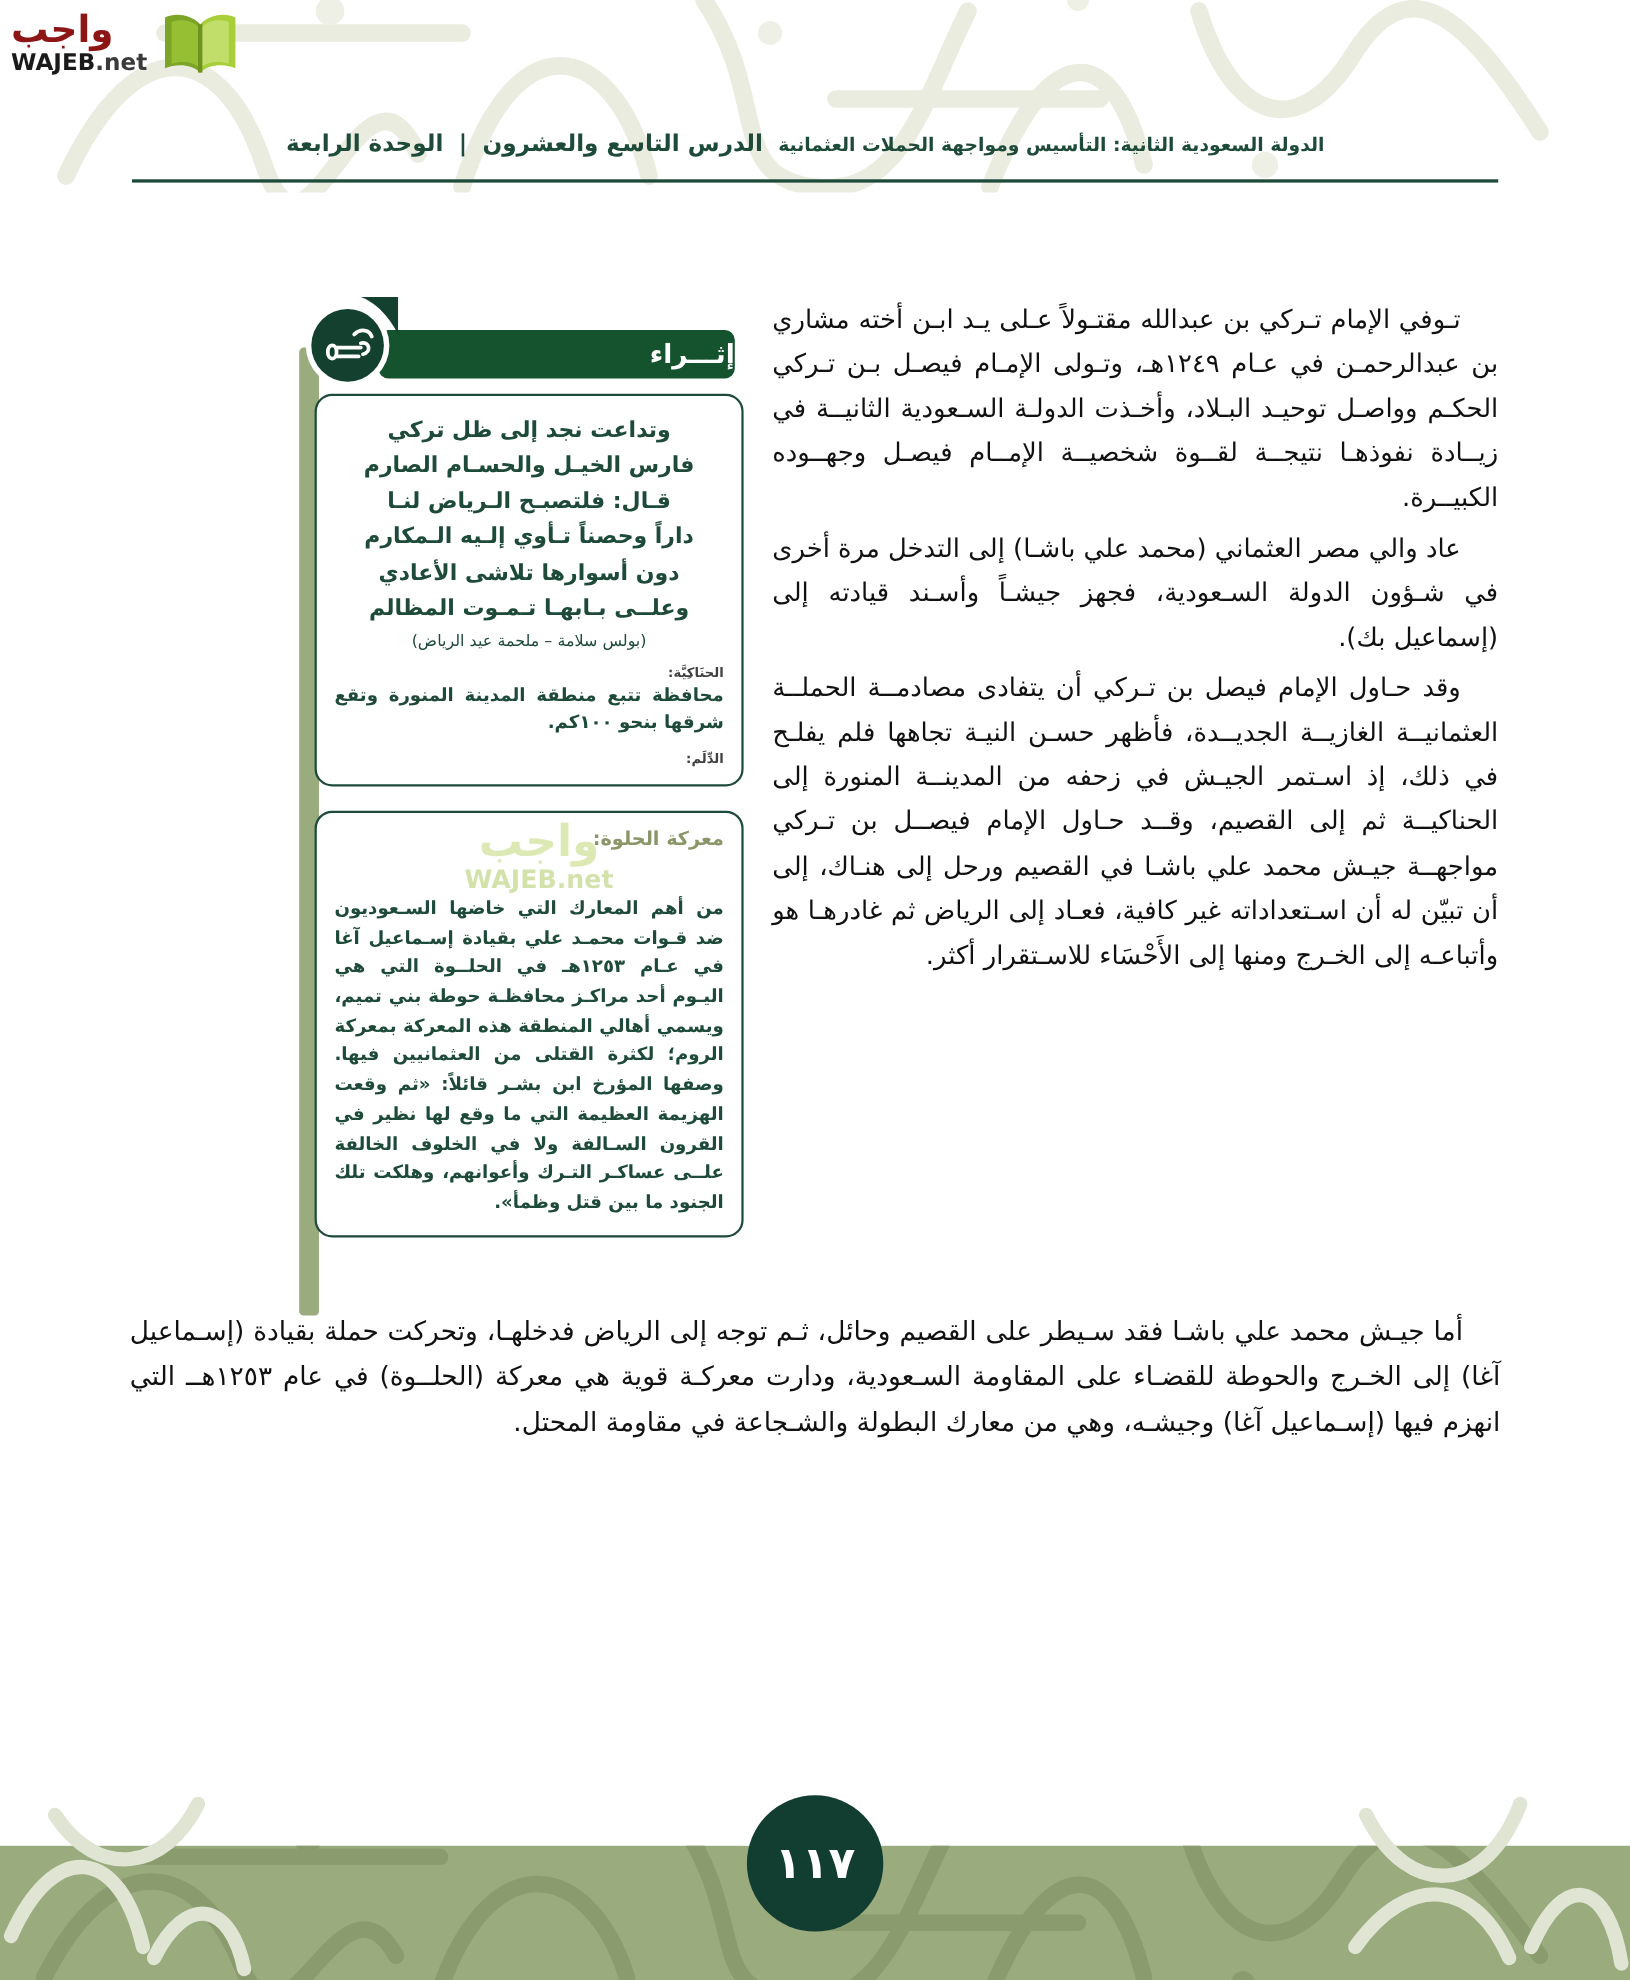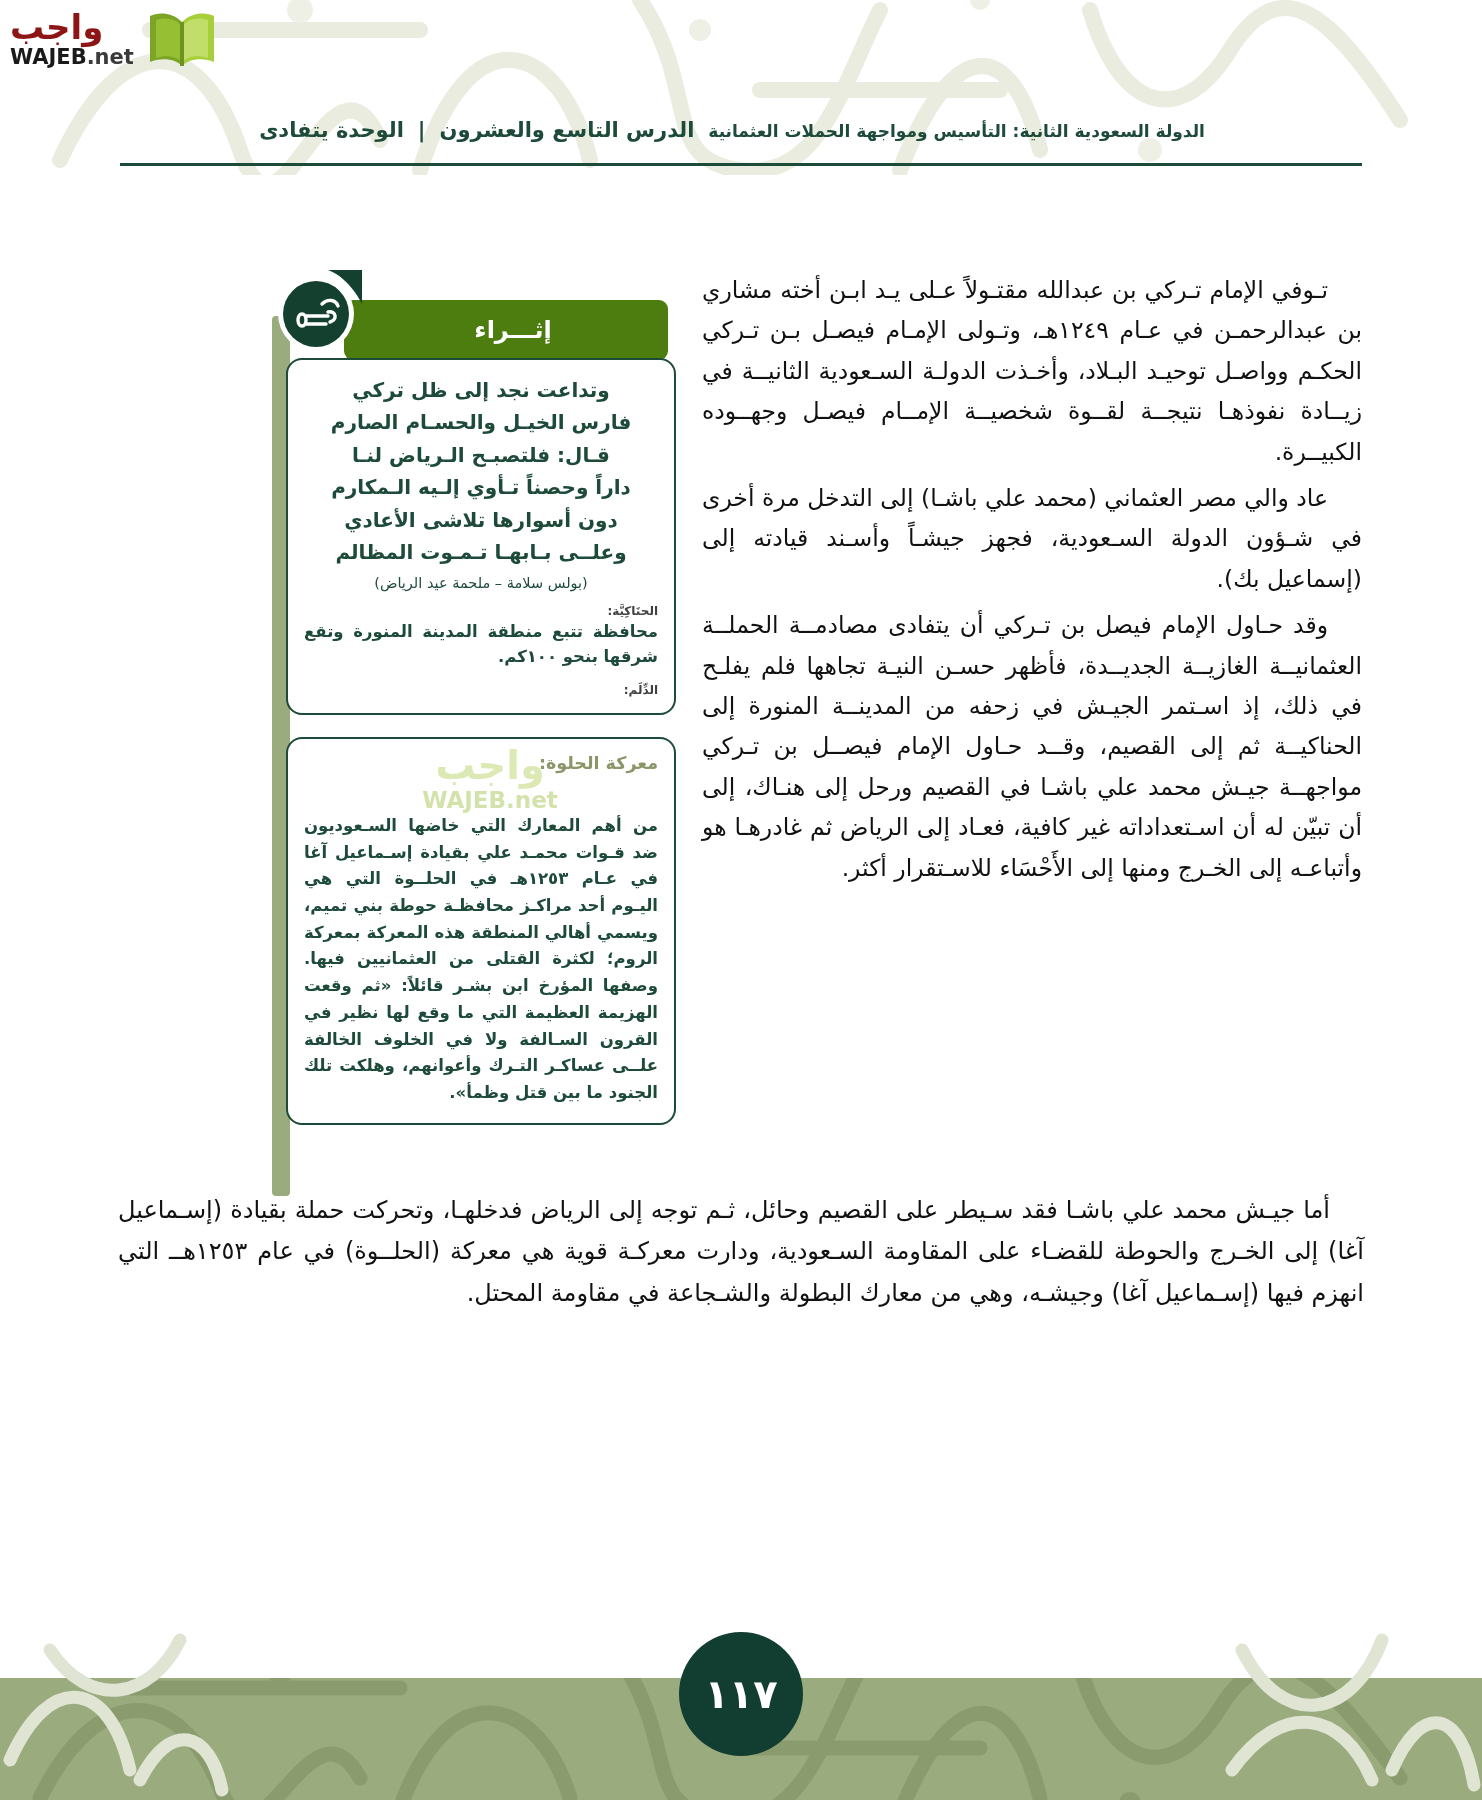--- a/index.html
+++ b/index.html
@@ -61,23 +61,23 @@
   }
 
   .para{
     font-size:23.5px;line-height:1.72;color:#111;text-align:justify;
     text-align-last:right;margin:0 0 6px 0;text-indent:34px;font-weight:500;
   }
 
   
   .ithraa-wrap{position:relative;height:74px;margin-bottom:14px;}
   .ithraa-bar{
-    position:absolute;right:8px;left:58px;top:30px;height:60px;
-    background:#4d7c0f;border-radius:9px 9px 9px 9px;
-    display:flex;align-items:center;justify-content:center;
+    position:absolute;right:8px;left:58px;top:30px;height:44px;
+    background:#14532d;border-radius:9px 9px 9px 9px;
+    display:flex;align-items:center;justify-content:flex-start;
   }
   .ithraa-label{
     color:#ffffff;font-size:24px;font-weight:bold;letter-spacing:7px;
     padding-left:14px;
   }
   .ithraa-badge{
     position:absolute;left:-10px;top:-2px;width:86px;height:86px;
   }
 
   
@@ -172,21 +172,21 @@
       <path d="M38 18 C 45 10, 56 9, 64 12 L 64 50 C 55 47, 44 48, 38 54 Z" fill="#c2de6a"></path>
       <rect x="36" y="14" width="4" height="44" fill="#6e9320"></rect>
     </svg>
   </span>
 </div>
 
 <div class="page-header">
   <span class="hdr-title">الدولة السعودية الثانية: التأسيس ومواجهة الحملات العثمانية</span>
   <span class="hdr-lesson">الدرس التاسع والعشرون</span>
   <span class="hdr-sep">|</span>
-  <span class="hdr-unit">الوحدة يتفادى</span>
+  <span class="hdr-unit">الوحدة الرابعة</span>
 </div>
 <div class="hdr-rule"></div>
 
 <div class="content">
   <div class="columns">
 
     <div class="main-col">
       <p class="para">تـوفي الإمام تـركي بن عبدالله مقتـولاً عـلى يـد ابـن أخته مشاري بن عبدالرحمـن في عـام ١٢٤٩هـ، وتـولى الإمـام فيصـل بـن تـركي الحكـم وواصـل توحيـد البـلاد، وأخـذت الدولـة السـعودية الثانيــة في زيــادة نفوذهـا نتيجــة لقــوة شخصيــة الإمــام فيصـل وجهــوده الكبيــرة.</p>
       <p class="para">عاد والي مصر العثماني (محمد علي باشـا) إلى التدخل مرة أخرى في شـؤون الدولة السـعودية، فجهز جيشـاً وأسـند قيادته إلى (إسماعيل بك).</p>
       <p class="para">وقد حـاول الإمام فيصل بن تـركي أن يتفادى مصادمــة الحملــة العثمانيــة الغازيــة الجديــدة، فأظهر حسـن النيـة تجاهها فلم يفلـح في ذلك، إذ اسـتمر الجيـش في زحفه من المدينــة المنورة إلى الحناكيــة ثم إلى القصيم، وقــد حـاول الإمام فيصــل بن تـركي مواجهــة جيـش محمد علي باشـا في القصيم ورحل إلى هنـاك، إلى أن تبيّن له أن اسـتعداداته غير كافية، فعـاد إلى الرياض ثم غادرهـا هو وأتباعـه إلى الخـرج ومنها إلى الأَحْسَاء للاسـتقرار أكثر.</p>

